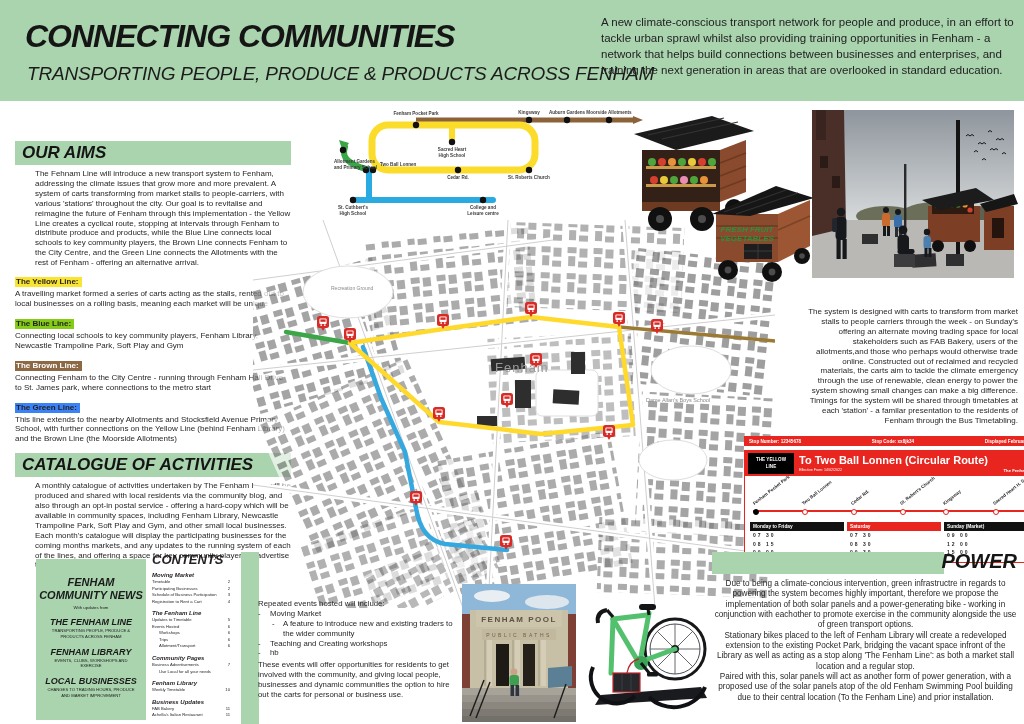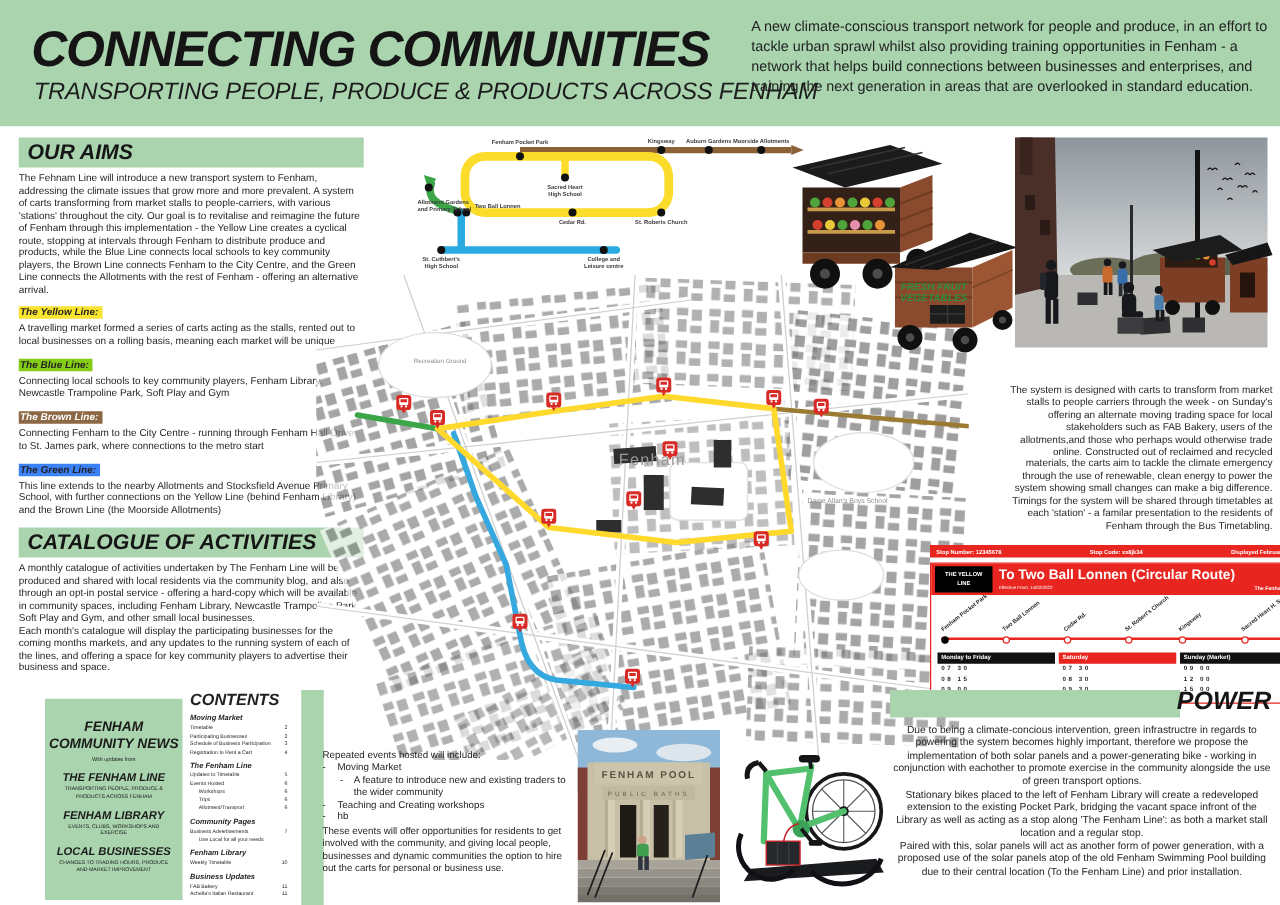--- a/index.html
+++ b/index.html
@@ -3,30 +3,30 @@
 <meta charset="utf-8">
 <style>
   * { margin:0; padding:0; box-sizing:border-box; }
   html,body { background:#fff; }
   #poster {
     position:relative; width:1024px; height:724px; background:#ffffff;
     font-family:"Liberation Sans", sans-serif; color:#231f20; overflow:hidden;
   }
   
   .header-band { position:absolute; left:0; top:0; width:1024px; height:101px; background:#a9d4ae; }
-  .page-title { position:absolute; left:25px; top:18px; font-size:40px; font-weight:bold; font-style:italic; letter-spacing:-1px; color:#151515; }
+  .page-title { position:absolute; left:25px; top:18px; font-size:32px; font-weight:bold; font-style:italic; letter-spacing:-1px; color:#151515; }
   .page-subtitle { position:absolute; left:27px; top:63px; font-size:19px; font-style:italic; color:#1c1c1c; letter-spacing:-0.2px; }
   .header-intro { position:absolute; left:601px; top:15px; width:416px; font-size:11.5px; line-height:1.38; color:#222; }
 
   
   .col-left { position:absolute; left:15px; top:110px; width:276px; }
-  .band { background:#a9d4ae; font-weight:bold; font-style:italic; font-size:17px; padding:2px 7px; color:#151515; }
-  .body-txt { font-size:8px; line-height:1.24; margin-top:4px; white-space:pre-line; }
+  .band { background:#a9d4ae; font-weight:bold; font-style:italic; font-size:17px; padding:2px 7px; color:#151515;margin-top:31px; }
+  .body-txt { font-size:8px; line-height:1.24; margin-top:4px; white-space:pre-line;margin-left:20px; }
   .lineblock { margin-top:2px; }
-  .hl { display:inline-block; font-weight:bold; font-size:8px; padding:0 3px 1px 1px;font-style:italic; }
+  .hl { display:inline-block; font-weight:bold; font-size:8px; padding:0 3px 1px 1px; }
   .hl-yellow { background:#f9e431; } .hl-blue { background:#84cc16; }
   .hl-brown { background:#8c6844; color:#fff; } .hl-green { background:#3b82f6; }
   .lineblock p { font-size:8px; line-height:1.24; margin:1px 0 3px 0; }
   .cat-band { margin-top:9px; }
 
   
   .news { position:absolute; left:36px; top:559px; width:110px; height:161px; background:#a9d4ae; text-align:center; color:#1b1b1b; }
   .news-title { font-size:11px; font-weight:bold; font-style:italic; line-height:1.15; margin-top:17px; }
   .news-tag { font-size:4.3px; margin-top:4px; }
   .news-name { font-size:9px; font-weight:bold; font-style:italic; margin-top:7px; }

